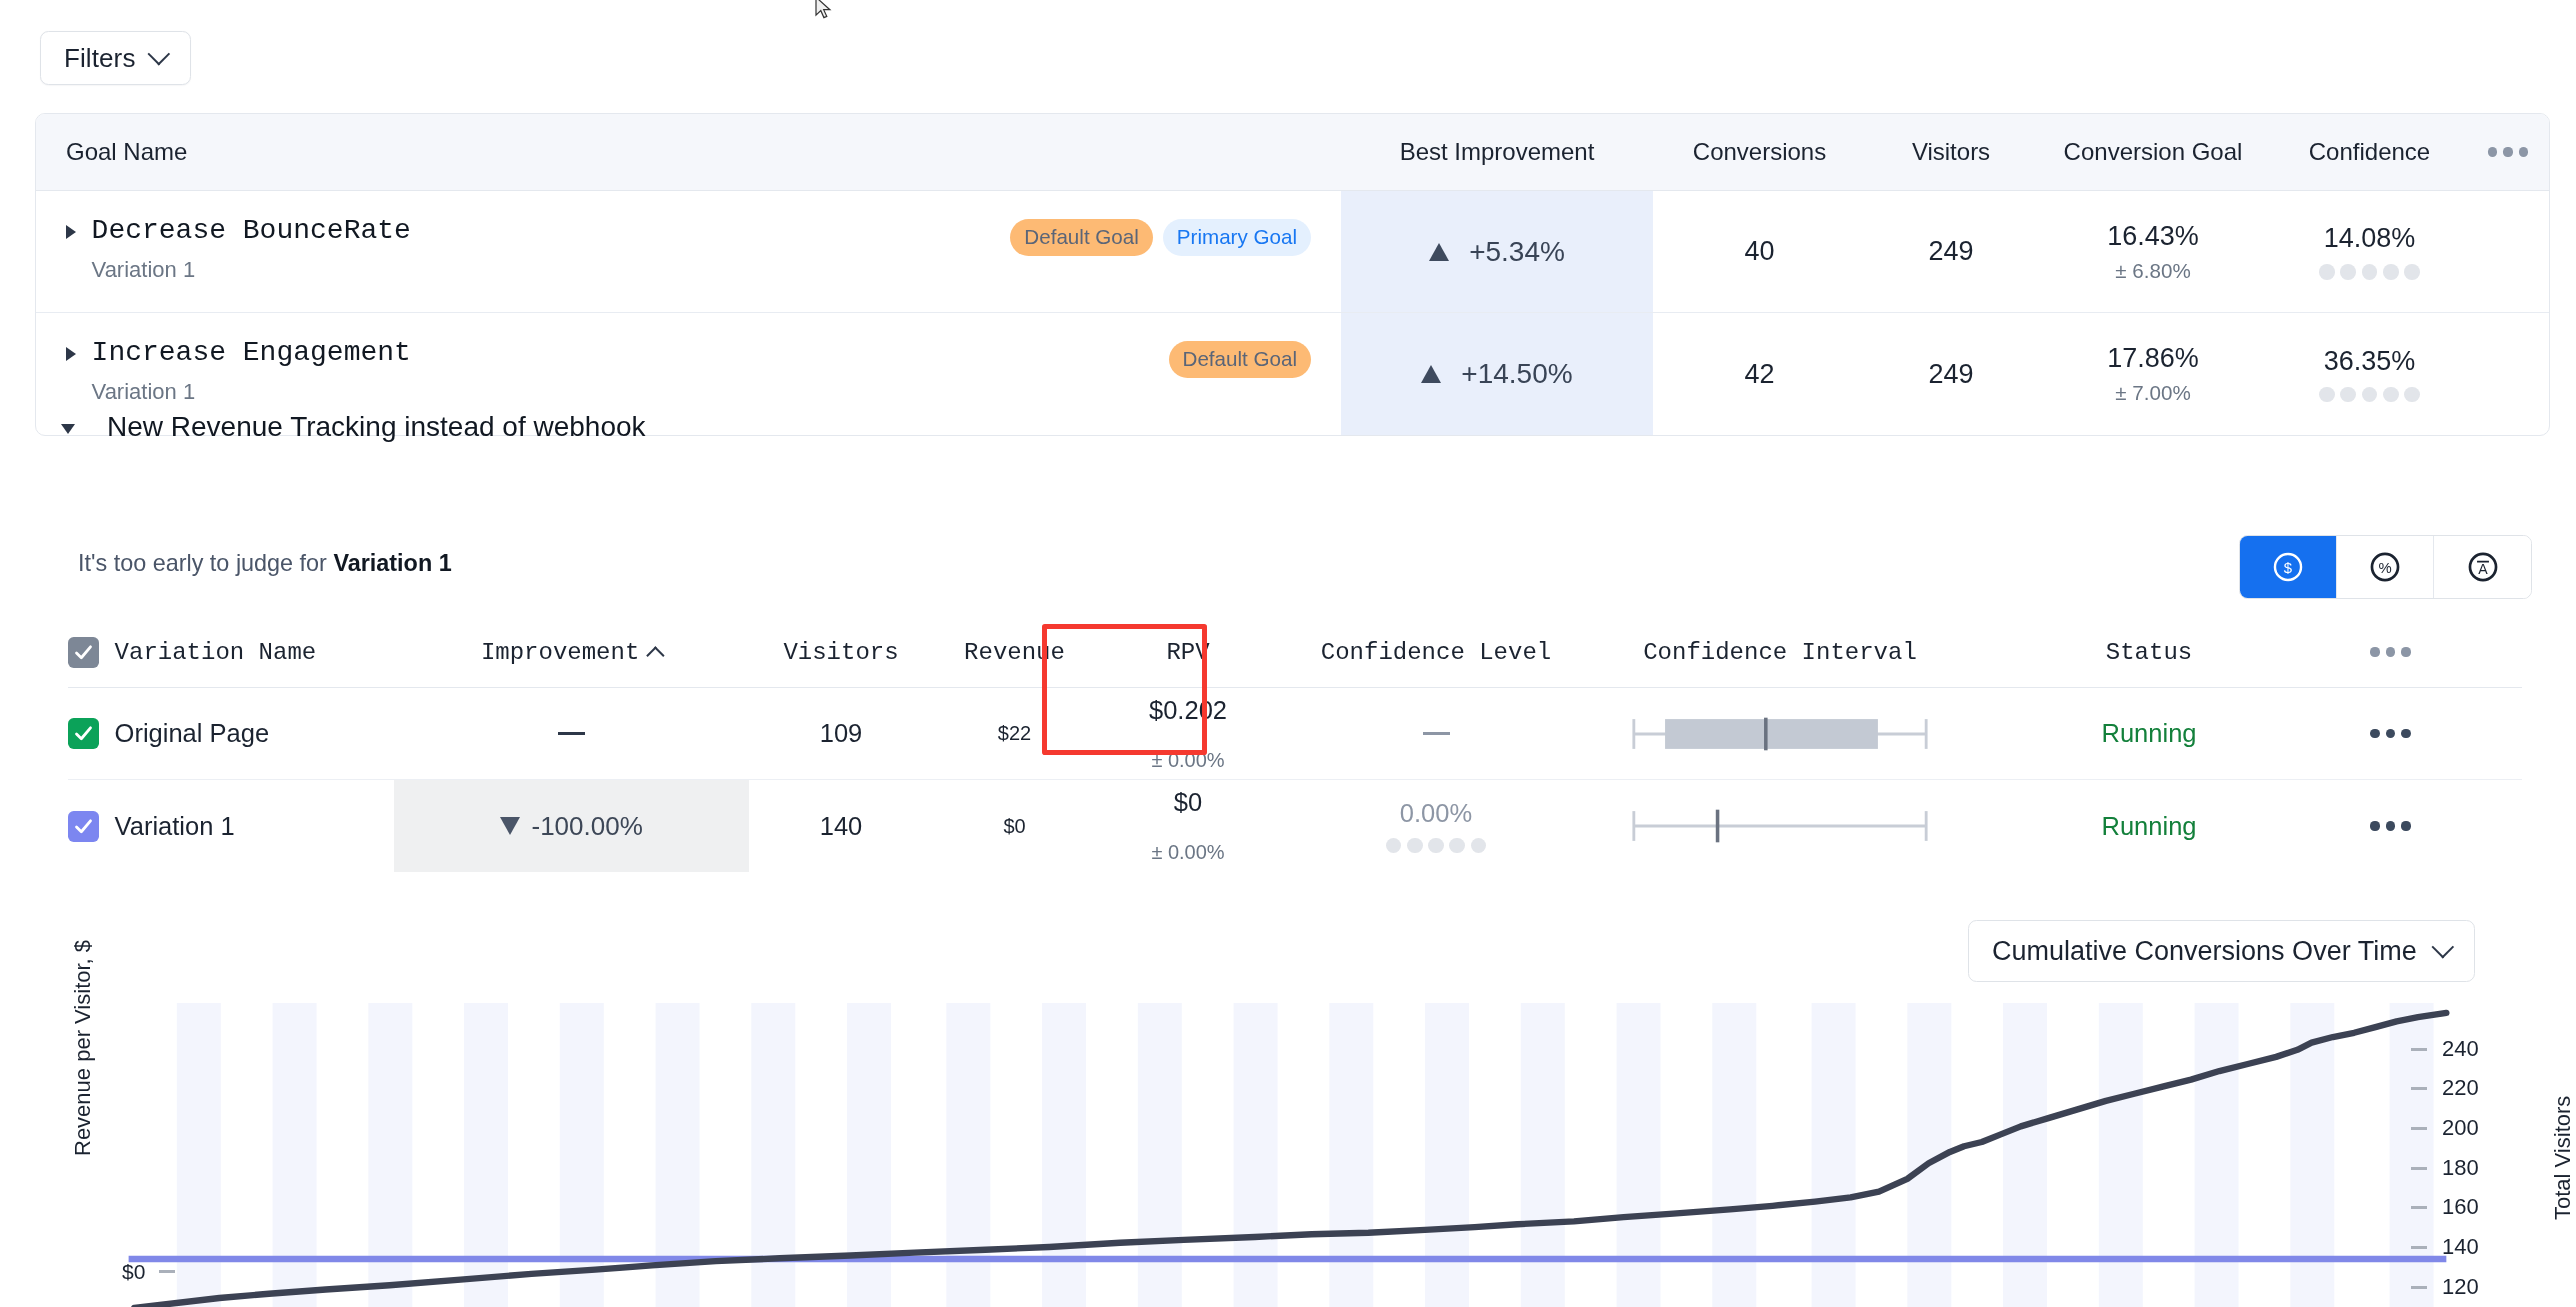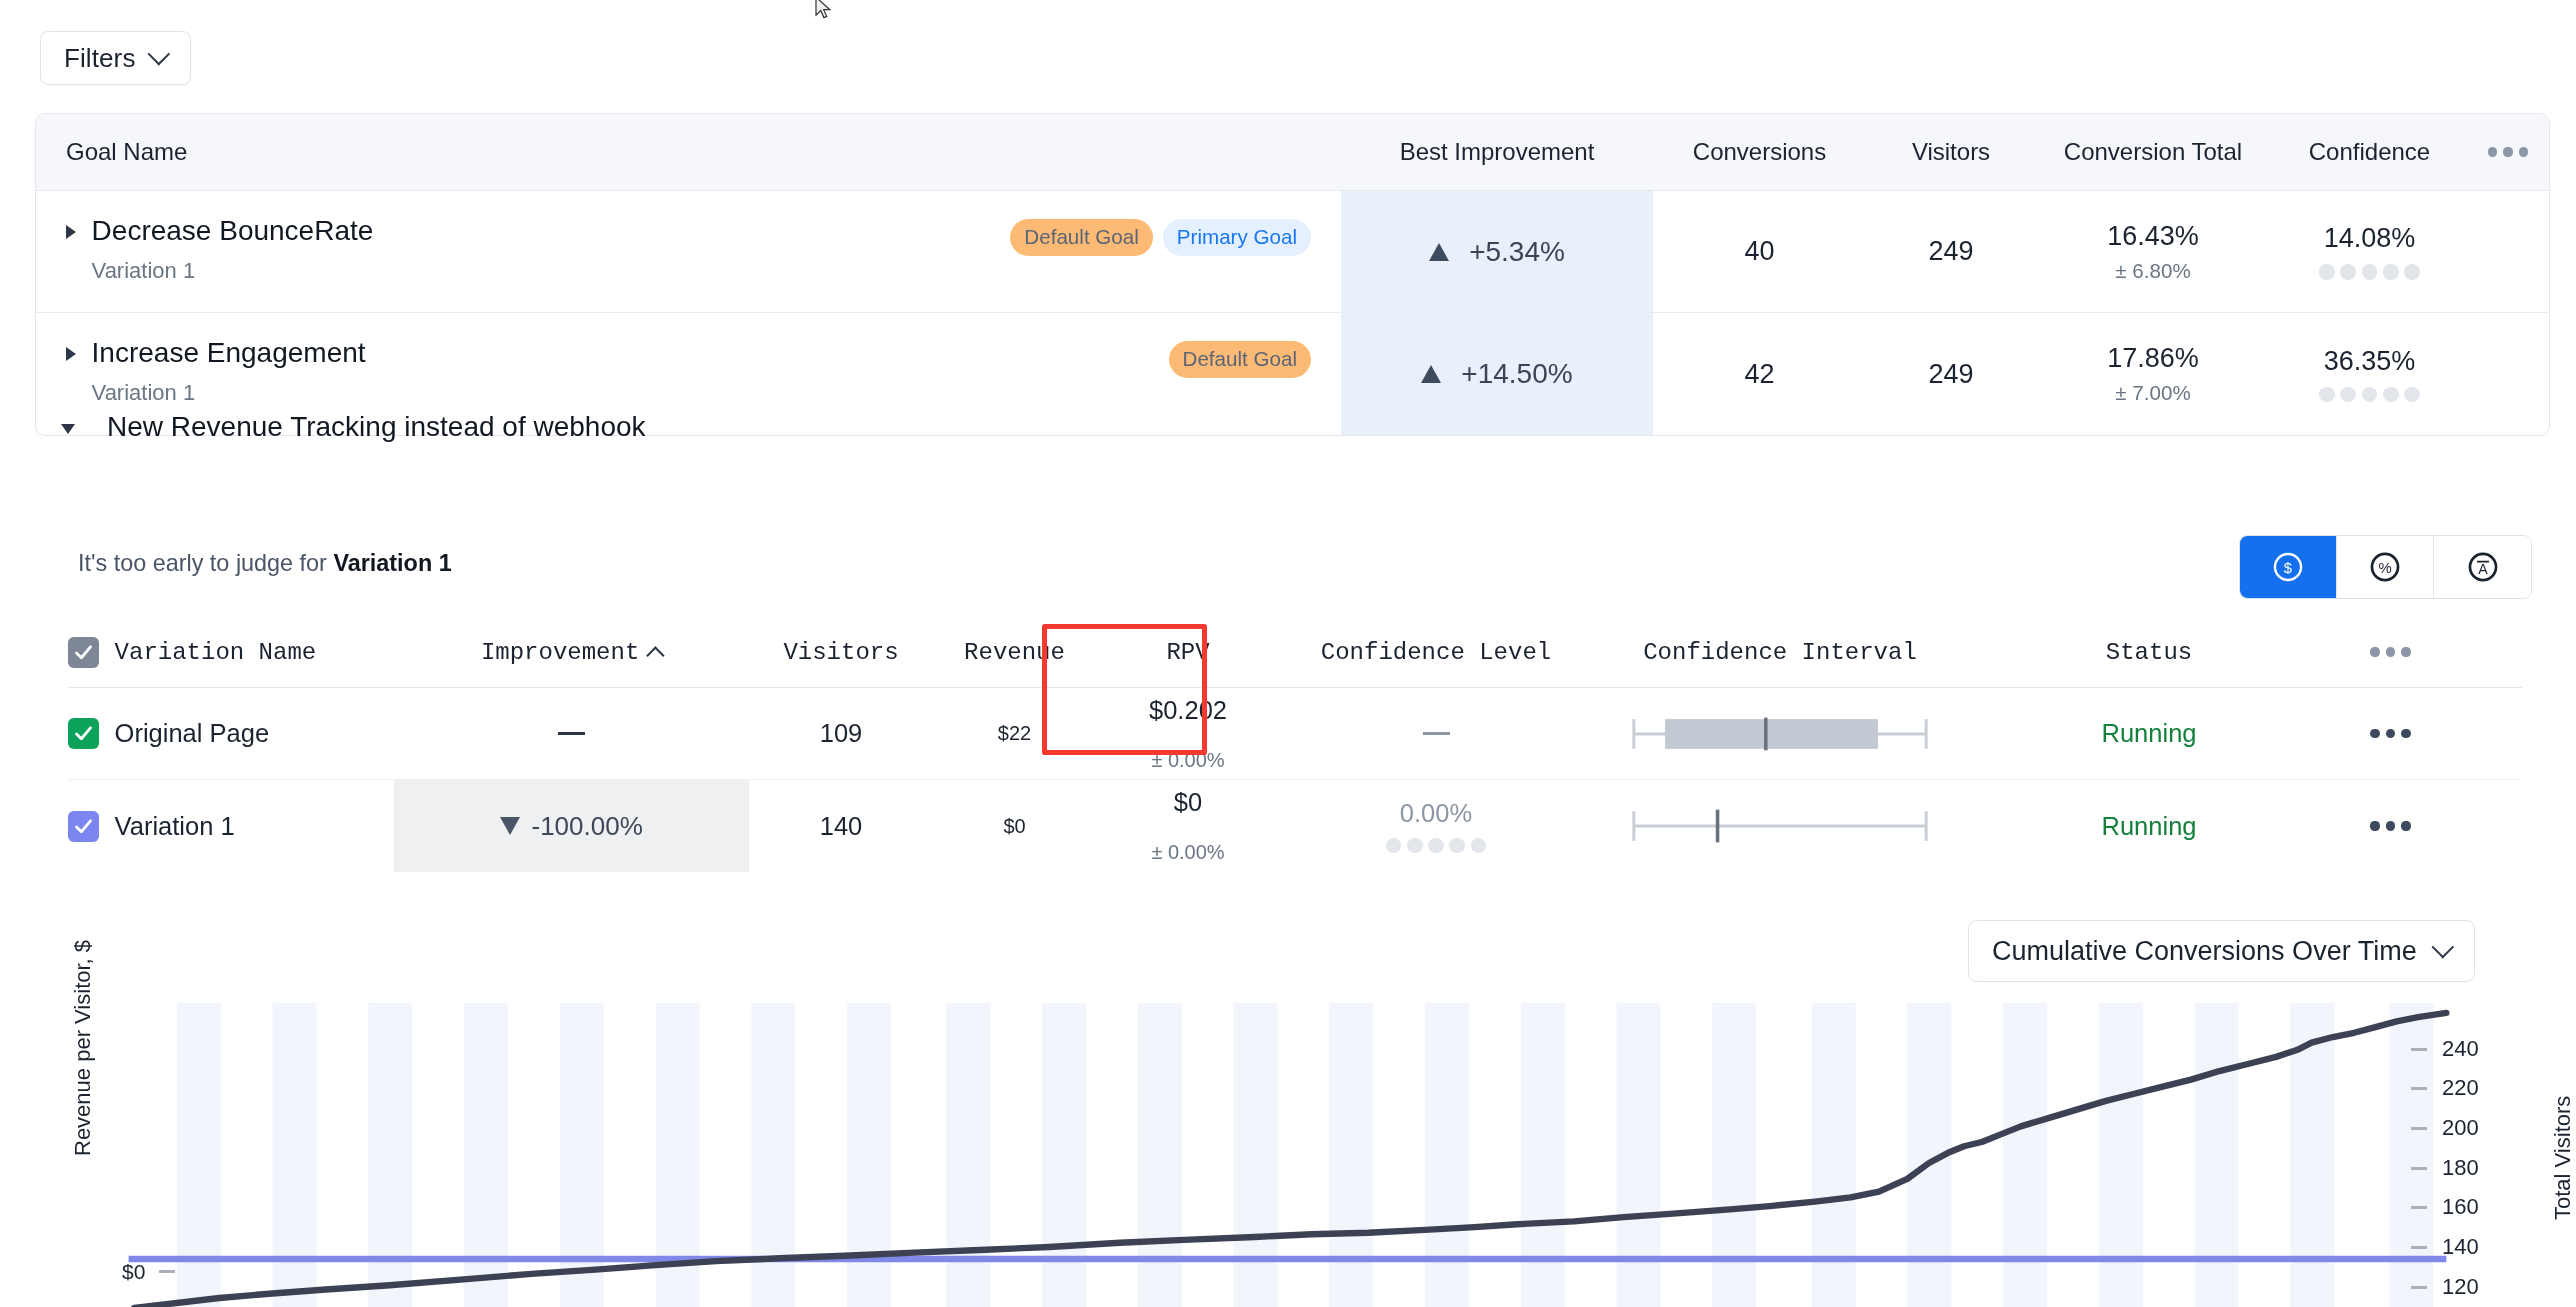--- a/index.html
+++ b/index.html
@@ -47,21 +47,21 @@
 
   .dots { display:flex; gap:6.4px; align-items:center; }
   .dots i { width:9.2px; height:9.2px; border-radius:50%; background:#8c96a6; display:block; }
   .dots.dark i { background:#3c4a5e; }
 
   .goal-row { display:flex; align-items:stretch; min-height:122px; border-bottom:0.7px solid #e8ecf2; }
   .goal-row:last-child { border-bottom:0; }
   .gr-name { width:1305px; padding:24px 30px 0 30px; position:relative; display:flex; }
   .caret-r { width:0;height:0; margin:10px 15.6px 0 0;
       border-left:10.6px solid #2d3748; border-top:7px solid transparent; border-bottom:7px solid transparent;}
-  .goal-title { font-size:28px; color:#111822; font-weight:400; }
+  .goal-title { font-size:28px; color:#111822; font-weight:400;font-family:Liberation Mono, monospace; }
   .goal-sub { font-size:22px; color:#6b7685; margin-top:11.3px; }
   .badges { position:absolute; right:30px; top:28px; display:flex; gap:10px; }
   .badge { font-size:20.6px; padding:6.4px 14px; border-radius:709px; }
   .badge.default { background:#fdba74; color:#5a6578; }
   .badge.primary { background:#e4f0fe; color:#1877f2; }
 
   .gr-best { width:312px; background:#e9effb; display:flex; align-items:center; justify-content:center; gap:20px;
              font-size:28px; color:#394456; }
   .tri-up   { width:0;height:0;border-left:10.6px solid transparent;border-right:10.6px solid transparent;border-bottom:18.4px solid #3e4a5e;}
   .tri-down { width:0;height:0;border-left:10.6px solid transparent;border-right:10.6px solid transparent;border-top:18.4px solid #4a5568;}
@@ -171,21 +171,21 @@
     </div>
   </div>
 
   <div class="goals-card">
 
     <div class="goals-head">
       <div class="gh-name">Goal Name</div>
       <div class="gh-best">Best Improvement</div>
       <div class="gh-conv">Conversions</div>
       <div class="gh-vis">Visitors</div>
-      <div class="gh-cr">Conversion Total</div>
+      <div class="gh-cr">Conversion Goal</div>
       <div class="gh-conf">Confidence</div>
       <div class="gh-dots">
         <span class="dots">
             <i></i>
             <i></i>
             <i></i>
           </span>
       </div>
     </div>
 

